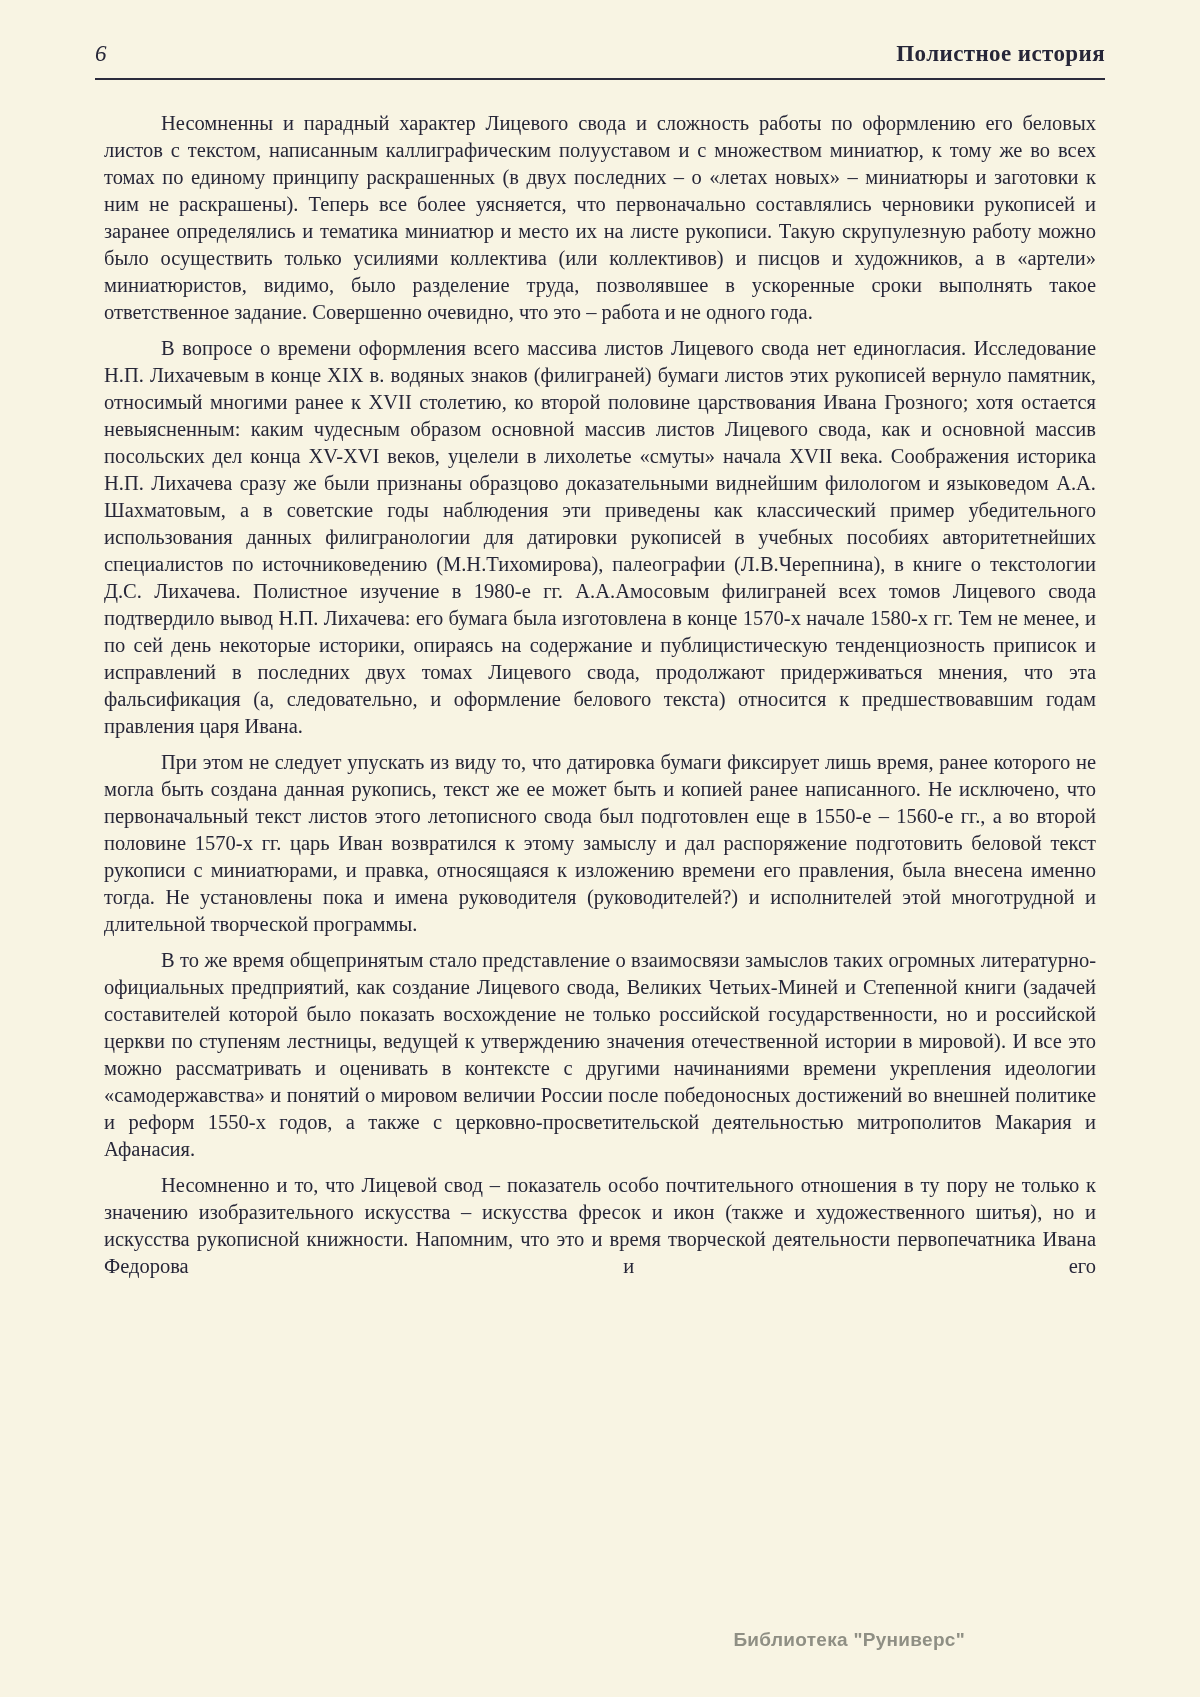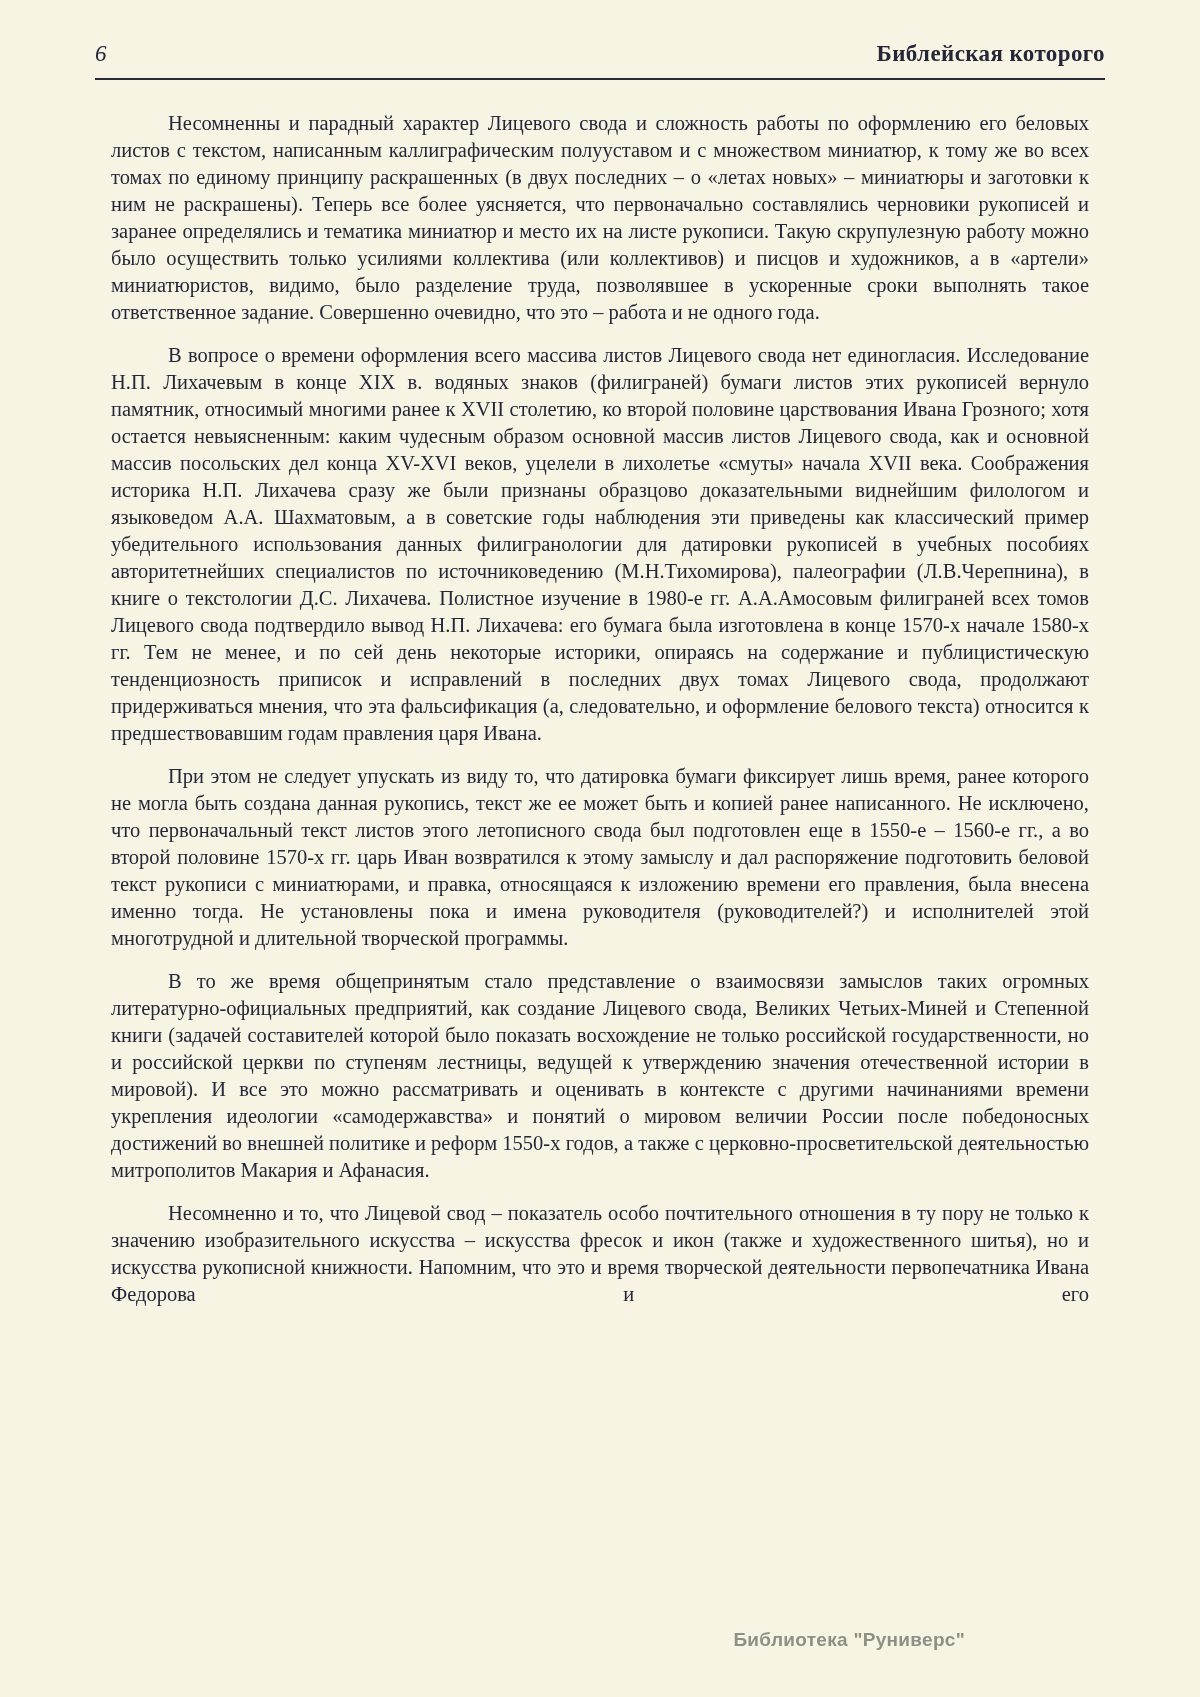--- a/index.html
+++ b/index.html
@@ -40,21 +40,21 @@
     border-bottom: 2px solid #2b2b3c;
     margin: 10px 0 0 0;
   }
   .body-text {
     margin-top: 30px;
     font-size: 20.5px;
     line-height: 27px;
     text-align: justify;
   }
   .body-text p {
-    margin: 16px;
+    margin: 9px;
     text-indent: 57px;
   }
   .body-text p.continued {
     text-align-last: justify;
   }
   .page-footer {
     position: absolute;
     bottom: 46px;
     right: 235px;
     font-family: "Liberation Sans", "DejaVu Sans", sans-serif;
@@ -64,21 +64,21 @@
     letter-spacing: 0.3px;
   }
 </style>
 </head>
 <body>
 
 <div class="page">
 
   <div class="page-header">
     <span class="page-number">6</span>
-    <span class="running-title">Библейская которого</span>
+    <span class="running-title">Полистное история</span>
   </div>
 
   <hr class="header-rule">
 
   <div class="body-text">
     <p>Несомненны и парадный характер Лицевого свода и сложность работы по оформлению его беловых листов с текстом, написанным каллиграфическим полууставом и с множеством миниатюр, к тому же во всех томах по единому принципу раскрашенных (в двух последних – о «летах новых» – миниатюры и заготовки к ним не раскрашены). Теперь все более уясняется, что первоначально составлялись черновики рукописей и заранее определялись и тематика миниатюр и место их на листе рукописи. Такую скрупулезную работу можно было осуществить только усилиями коллектива (или коллективов) и писцов и художников, а в «артели» миниатюристов, видимо, было разделение труда, позволявшее в ускоренные сроки выполнять такое ответственное задание. Совершенно очевидно, что это – работа и не одного года.</p>
     <p>В вопросе о времени оформления всего массива листов Лицевого свода нет единогласия. Исследование Н.П. Лихачевым в конце XIX в. водяных знаков (филиграней) бумаги листов этих рукописей вернуло памятник, относимый многими ранее к XVII столетию, ко второй половине царствования Ивана Грозного; хотя остается невыясненным: каким чудесным образом основной массив листов Лицевого свода, как и основной массив посольских дел конца XV-XVI веков, уцелели в лихолетье «смуты» начала XVII века. Соображения историка Н.П. Лихачева сразу же были признаны образцово доказательными виднейшим филологом и языковедом А.А. Шахматовым, а в советские годы наблюдения эти приведены как классический пример убедительного использования данных филигранологии для датировки рукописей в учебных пособиях авторитетнейших специалистов по источниковедению (М.Н.Тихомирова), палеографии (Л.В.Черепнина), в книге о текстологии Д.С. Лихачева. Полистное изучение в 1980-е гг. А.А.Амосовым филиграней всех томов Лицевого свода подтвердило вывод Н.П. Лихачева: его бумага была изготовлена в конце 1570-х начале 1580-х гг. Тем не менее, и по сей день некоторые историки, опираясь на содержание и публицистическую тенденциозность приписок и исправлений в последних двух томах Лицевого свода, продолжают придерживаться мнения, что эта фальсификация (а, следовательно, и оформление белового текста) относится к предшествовавшим годам правления царя Ивана.</p>
     <p>При этом не следует упускать из виду то, что датировка бумаги фиксирует лишь время, ранее которого не могла быть создана данная рукопись, текст же ее может быть и копией ранее написанного. Не исключено, что первоначальный текст листов этого летописного свода был подготовлен еще в 1550-е – 1560-е гг., а во второй половине 1570-х гг. царь Иван возвратился к этому замыслу и дал распоряжение подготовить беловой текст рукописи с миниатюрами, и правка, относящаяся к изложению времени его правления, была внесена именно тогда. Не установлены пока и имена руководителя (руководителей?) и исполнителей этой многотрудной и длительной творческой программы.</p>
     <p>В то же время общепринятым стало представление о взаимосвязи замыслов таких огромных литературно-официальных предприятий, как создание Лицевого свода, Великих Четьих-Миней и Степенной книги (задачей составителей которой было показать восхождение не только российской государственности, но и российской церкви по ступеням лестницы, ведущей к утверждению значения отечественной истории в мировой). И все это можно рассматривать и оценивать в контексте с другими начинаниями времени укрепления идеологии «самодержавства» и понятий о мировом величии России после победоносных достижений во внешней политике и реформ 1550-х годов, а также с церковно-просветительской деятельностью митрополитов Макария и Афанасия.</p>
     <p class="continued">Несомненно и то, что Лицевой свод – показатель особо почтительного отношения в ту пору не только к значению изобразительного искусства – искусства фресок и икон (также и художественного шитья), но и искусства рукописной книжности. Напомним, что это и время творческой деятельности первопечатника Ивана Федорова и его</p>

